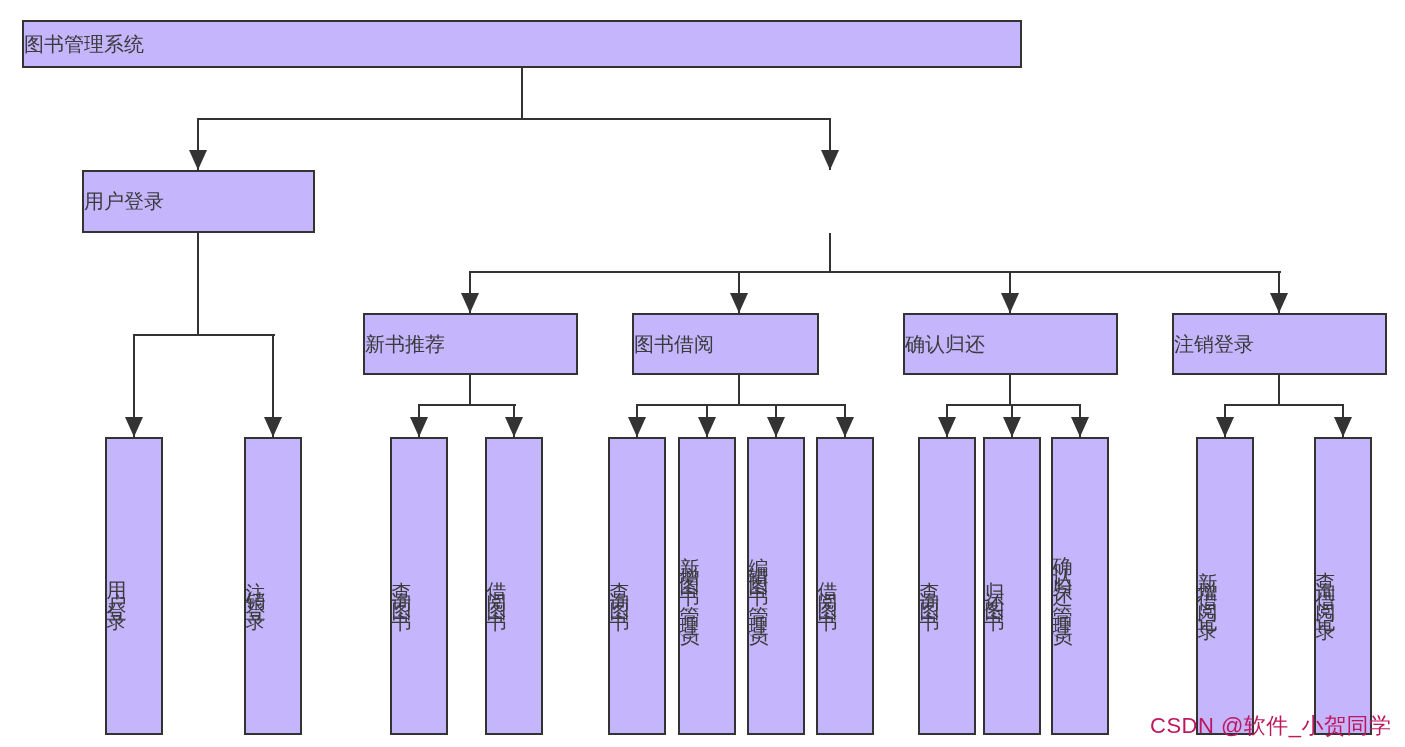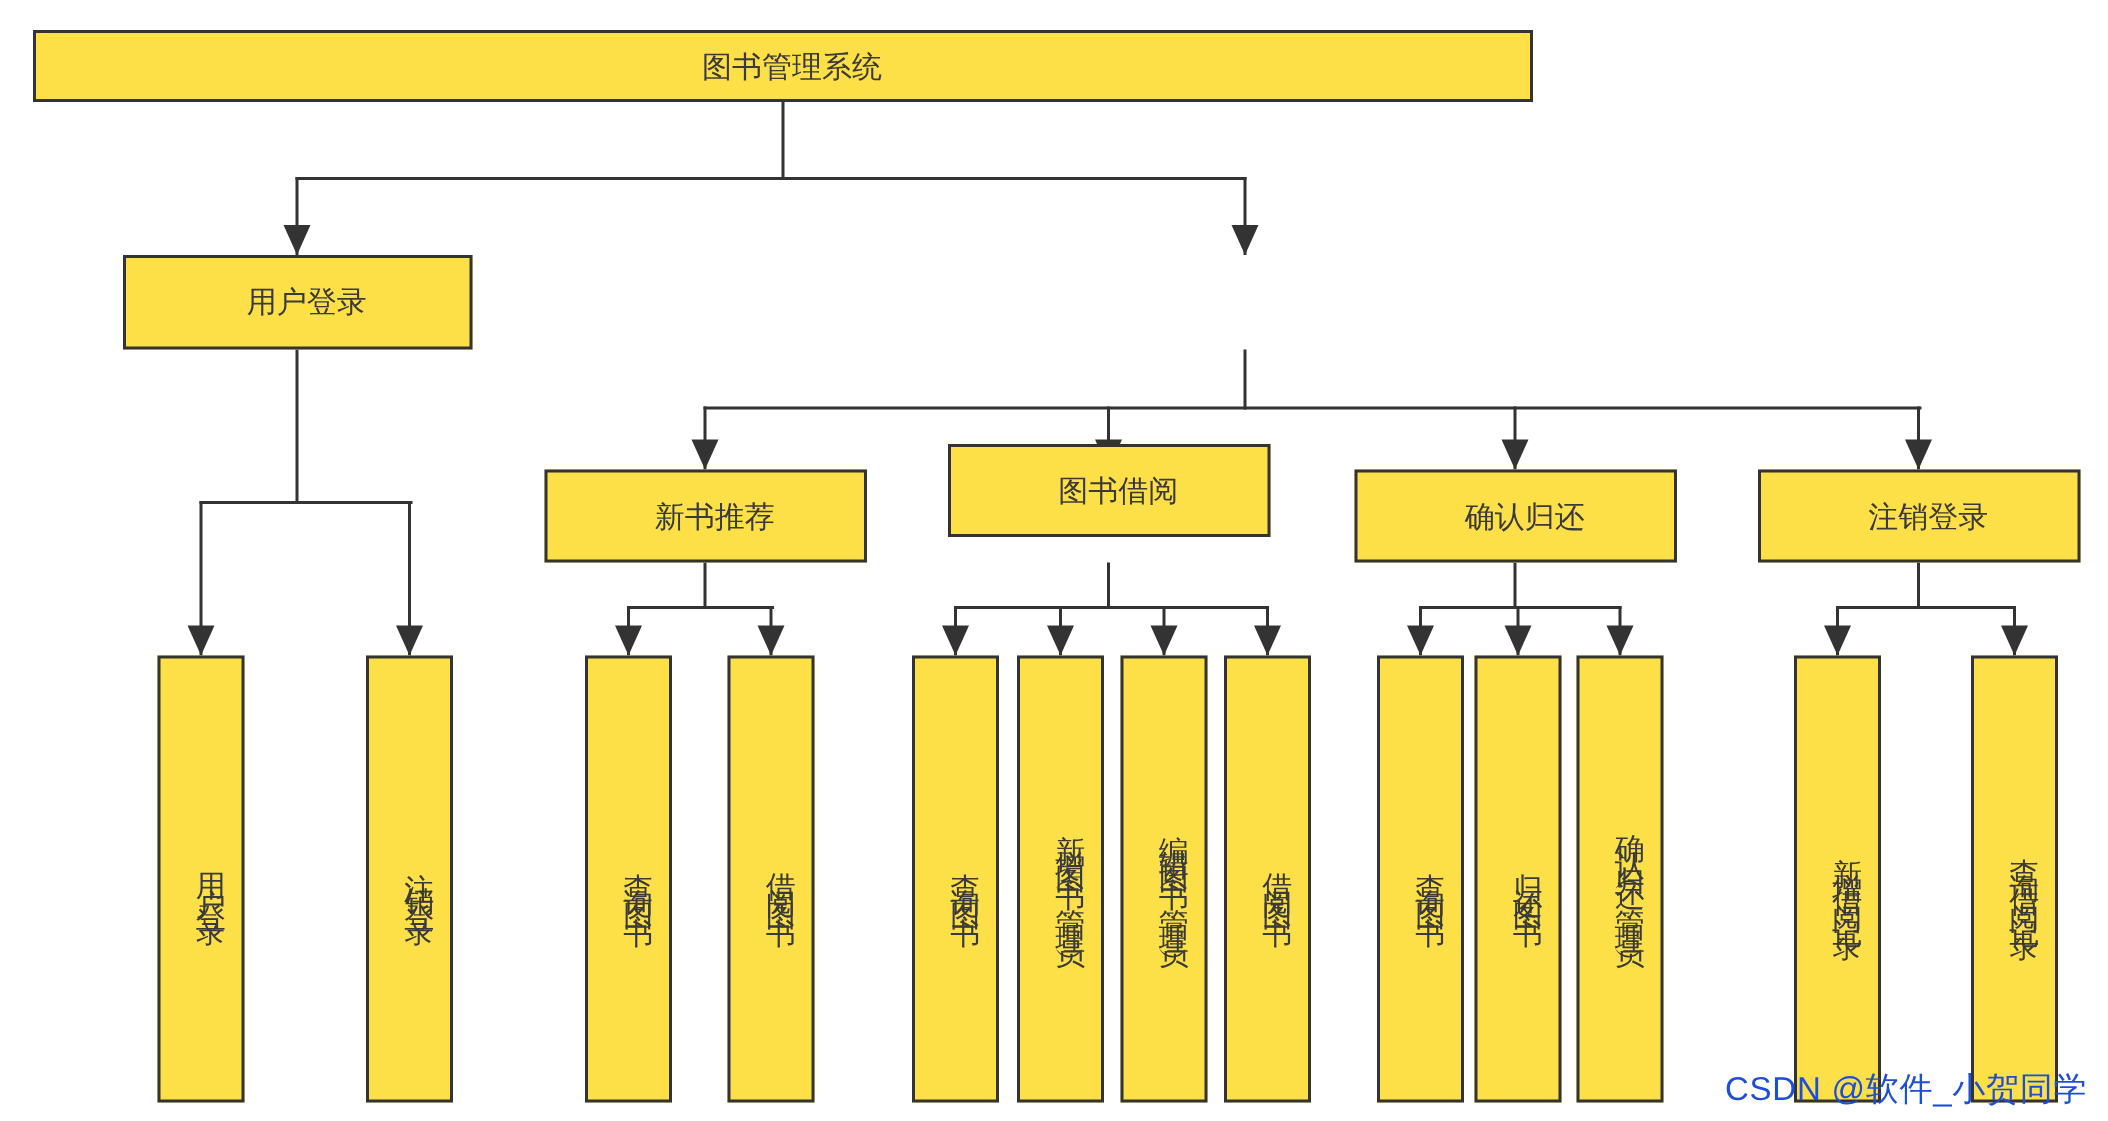--- a/index.html
+++ b/index.html
@@ -1,39 +1,39 @@
 <!DOCTYPE html>
 <html><head>
 <meta charset="utf-8">
 <style>
   html,body{margin:0;padding:0;background:#ffffff;}
   .canvas{
     position:relative;width:1405px;height:747px;background:#ffffff;
     font-family:"Liberation Sans",sans-serif;color:#333333;overflow:hidden;
   }
   .box{
-    position:absolute;border:2px solid #333333;background:#fde047;
-    display:flex;align-items:center;justify-content:center;
-    font-size:20px;color:#3a3a3a;box-sizing:border-box;z-index:2;padding-left:12px;
+    position:absolute;border:2px solid #333333;background:#c4b5fd;
+    display:flex;align-items:center;
+    font-size:20px;color:#3a3a3a;box-sizing:border-box;z-index:2;
   }
   .vtext{
     writing-mode:vertical-lr;text-orientation:mixed;
     letter-spacing:10px;line-height:1;
   }
   .hline,.vline{position:absolute;background:#333333;z-index:1;}
   .hline{height:2px;}
   .vline{width:2px;}
   .arrow{
     position:absolute;width:0;height:0;z-index:1;
     border-left:9px solid transparent;border-right:9px solid transparent;
     border-top:20px solid #333333;
   }
   .watermark{
     position:absolute;left:1150px;top:711px;font-size:22px;
-    color:#1d4ed8;z-index:5;letter-spacing:0.5px;white-space:nowrap;
+    color:#be185d;z-index:5;letter-spacing:0.5px;white-space:nowrap;
   }
 </style>
 </head>
 <body>
 
 <div class="canvas">
 
   <div class="box" style="left:22px;top:20px;width:1000px;height:48px;">
     <span>图书管理系统</span>
   </div>
@@ -63,21 +63,21 @@
   <div class="vline" style="left:738px;top:271px;height:42px;"></div>
   <div class="arrow" style="left:730px;top:293px;"></div>
   <div class="vline" style="left:1009px;top:271px;height:42px;"></div>
   <div class="arrow" style="left:1001px;top:293px;"></div>
   <div class="vline" style="left:1278px;top:271px;height:42px;"></div>
   <div class="arrow" style="left:1270px;top:293px;"></div>
 
   <div class="box" style="left:363px;top:313px;width:215px;height:62px;">
     <span>新书推荐</span>
   </div>
-  <div class="box" style="left:632px;top:296px;width:215px;height:62px;">
+  <div class="box" style="left:632px;top:313px;width:187px;height:62px;">
     <span>图书借阅</span>
   </div>
   <div class="box" style="left:903px;top:313px;width:215px;height:62px;">
     <span>确认归还</span>
   </div>
   <div class="box" style="left:1172px;top:313px;width:215px;height:62px;">
     <span>注销登录</span>
   </div>
 
   <div class="vline" style="left:469px;top:375px;height:31px;"></div>

